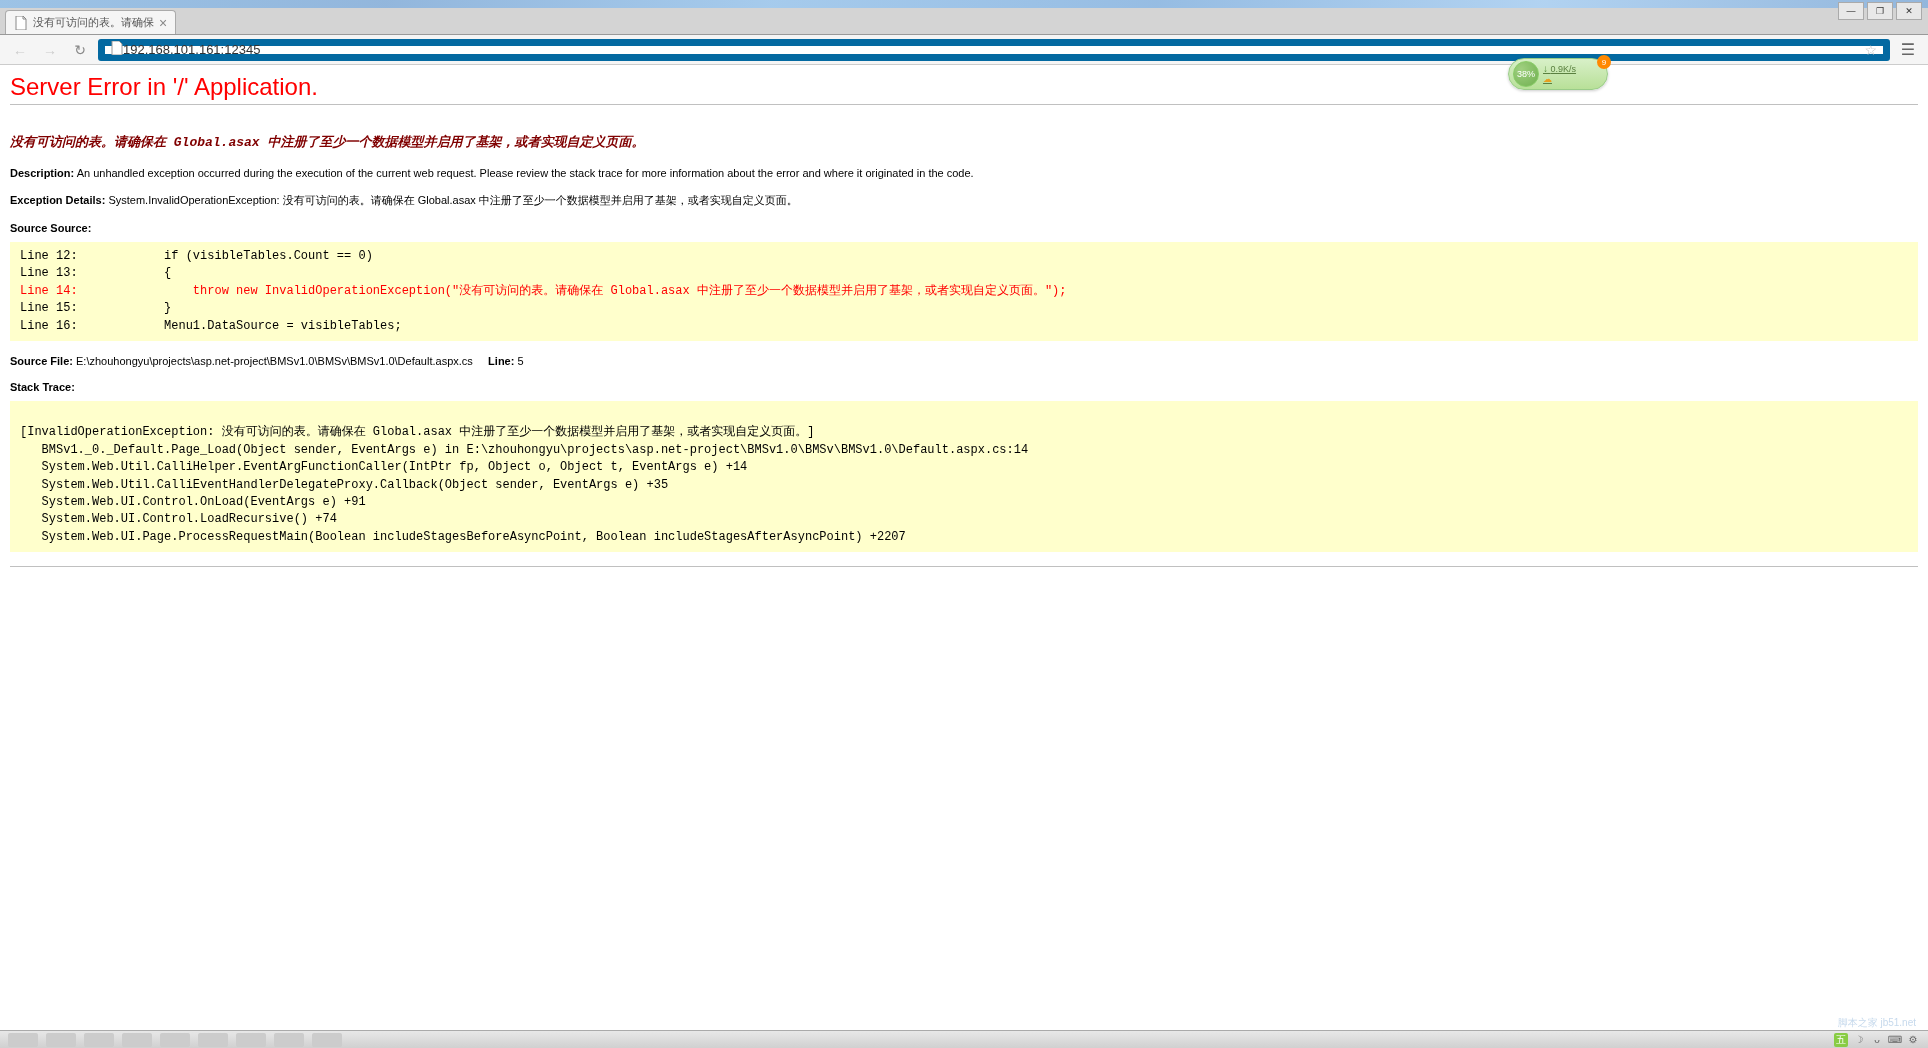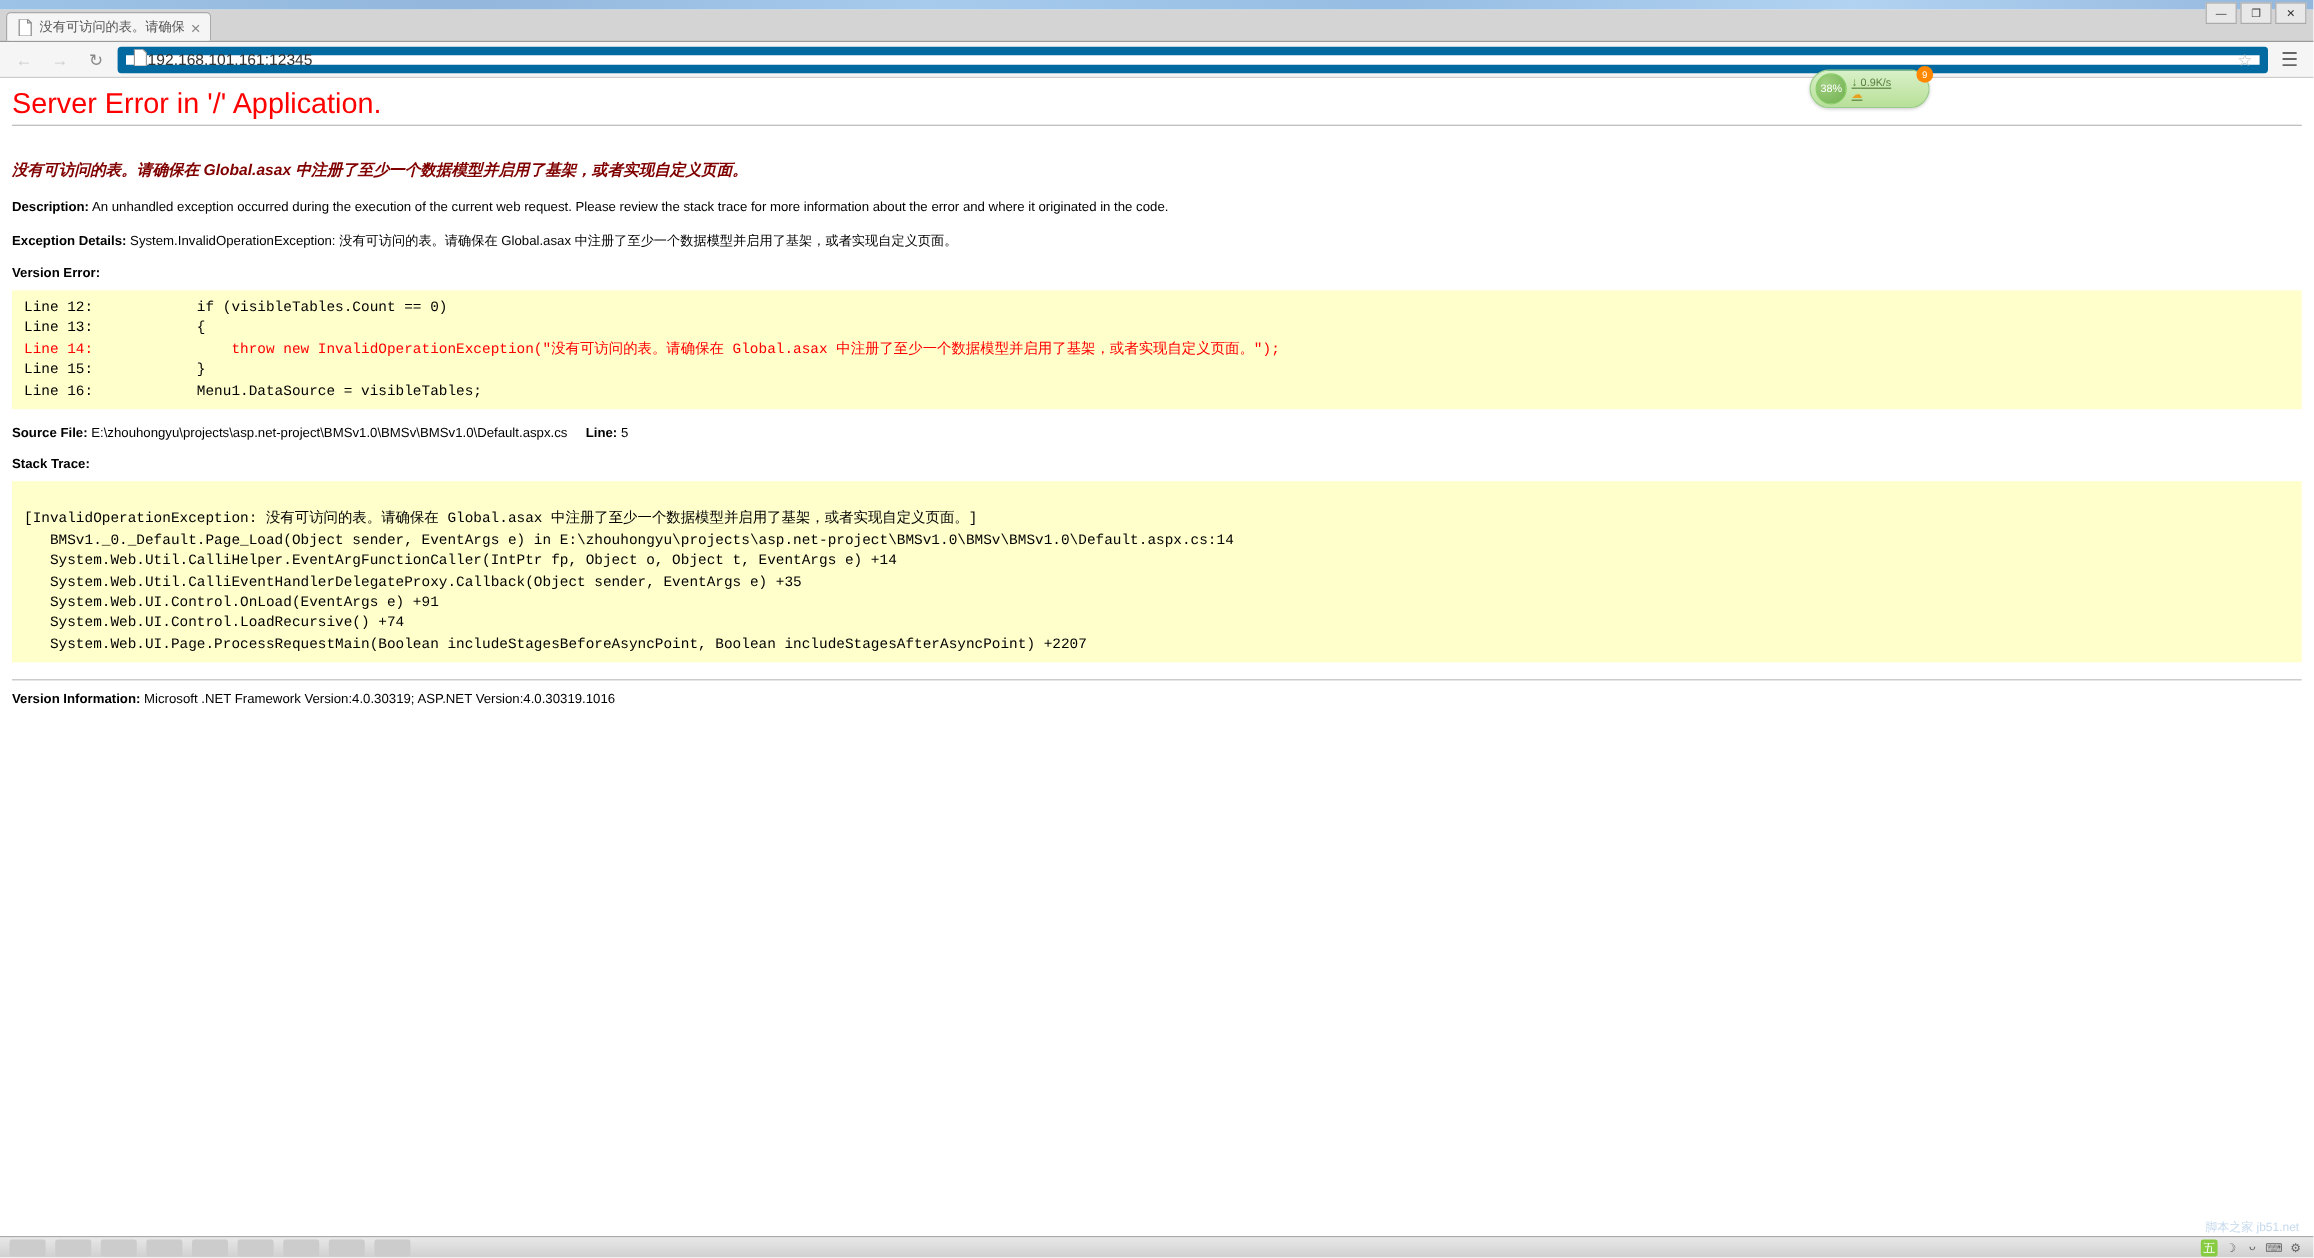--- a/index.html
+++ b/index.html
@@ -29,21 +29,21 @@
     .widget-circle { width: 26px; height: 26px; border-radius: 50%; background: radial-gradient(circle at 30% 30%, #a0d080, #70b050); display: flex; align-items: center; justify-content: center; font-size: 9px; color: #fff; border: 1px solid #8c6; }
     .widget-text { font-size: 9px; color: #5a8040; display: flex; flex-direction: column; line-height: 1.1; text-decoration: underline; }
     .widget-arrow { color: #5a9040; font-size: 10px; }
     .widget-badge { position: absolute; top: -4px; right: -4px; width: 14px; height: 14px; background: #f80; border-radius: 50%; color: #fff; font-size: 8px; display: flex; align-items: center; justify-content: center; }
     
     
     .content { padding: 8px 10px; font-family: Arial, sans-serif; }
     .error-title { font-family: Verdana, sans-serif; font-weight: normal; color: red; font-size: 18pt; }
     hr.red-line { border: none; border-top: 1px solid #c0c0c0; background: #c0c0c0; height: 1px; margin-top: 3px; margin-bottom: 14px; width: 100%; }
     
-    .error-message { font-family: Liberation Sans, sans-serif; font-style: italic; color: #800000; font-size: 13px; margin-bottom: 16px; margin-top: 28px; }
+    .error-message { font-family: Liberation Mono, monospace; font-style: italic; color: #800000; font-size: 13px; margin-bottom: 16px; margin-top: 28px; }
     .error-message b { font-weight: bold; font-style: italic; }
     
     .section { font-family: Arial, sans-serif; font-size: 11px; margin-bottom: 14px; }
     .section b { font-weight: bold; }
     .section-label { font-weight: bold; font-size: 11px; margin-bottom: 8px; font-family: Arial, sans-serif; }
     
     .code-block { background: #ffffcc; font-family: Consolas, 'Courier New', monospace; font-size: 12px; padding: 6px 10px; margin: 8px 0 14px 0; width: 100%; line-height: 1.45; white-space: pre; overflow-x: auto; }
     .code-block .red-line-code { color: red; }
     
     .source-line { font-family: Arial, sans-serif; font-size: 11px; margin-bottom: 14px; }
@@ -120,21 +120,21 @@
   </h2>
 
   <div class="section">
     <b>Description:</b><span> An unhandled exception occurred during the execution of the current web request. Please review the stack trace for more information about the error and where it originated in the code.</span>
   </div>
 
   <div class="section">
     <b>Exception Details:</b><span> System.InvalidOperationException: 没有可访问的表。请确保在 Global.asax 中注册了至少一个数据模型并启用了基架，或者实现自定义页面。</span>
   </div>
 
-  <div class="section-label">Version Error:</div>
+  <div class="section-label">Source Source:</div>
 
   <div class="code-block"><span>Line 12:            if (visibleTables.Count == 0)</span>
 <span>Line 13:            {</span>
 <span class="red-line-code">Line 14:                throw new InvalidOperationException("没有可访问的表。请确保在 Global.asax 中注册了至少一个数据模型并启用了基架，或者实现自定义页面。");</span>
 <span>Line 15:            }</span>
 <span>Line 16:            Menu1.DataSource = visibleTables;</span></div>
 
   <div class="source-line">
     <b>Source File:</b><span> E:\zhouhongyu\projects\asp.net-project\BMSv1.0\BMSv\BMSv1.0\Default.aspx.cs</span>
     &nbsp;&nbsp;&nbsp;
@@ -148,23 +148,20 @@
    BMSv1._0._Default.Page_Load(Object sender, EventArgs e) in E:\zhouhongyu\projects\asp.net-project\BMSv1.0\BMSv\BMSv1.0\Default.aspx.cs:14
    System.Web.Util.CalliHelper.EventArgFunctionCaller(IntPtr fp, Object o, Object t, EventArgs e) +14
    System.Web.Util.CalliEventHandlerDelegateProxy.Callback(Object sender, EventArgs e) +35
    System.Web.UI.Control.OnLoad(EventArgs e) +91
    System.Web.UI.Control.LoadRecursive() +74
    System.Web.UI.Page.ProcessRequestMain(Boolean includeStagesBeforeAsyncPoint, Boolean includeStagesAfterAsyncPoint) +2207
 </div>
 
   <hr class="gray">
 
-  <div class="version-line">
-    <b>Version Information:</b><span> Microsoft .NET Framework Version:4.0.30319; ASP.NET Version:4.0.30319.1016</span>
-  </div>
 </div>
 
 <div class="watermark">脚本之家 jb51.net</div>
 
 <div class="taskbar">
   <div class="taskbar-items">
     <div class="tb-item"></div>
     <div class="tb-item"></div>
     <div class="tb-item"></div>
     <div class="tb-item"></div>

